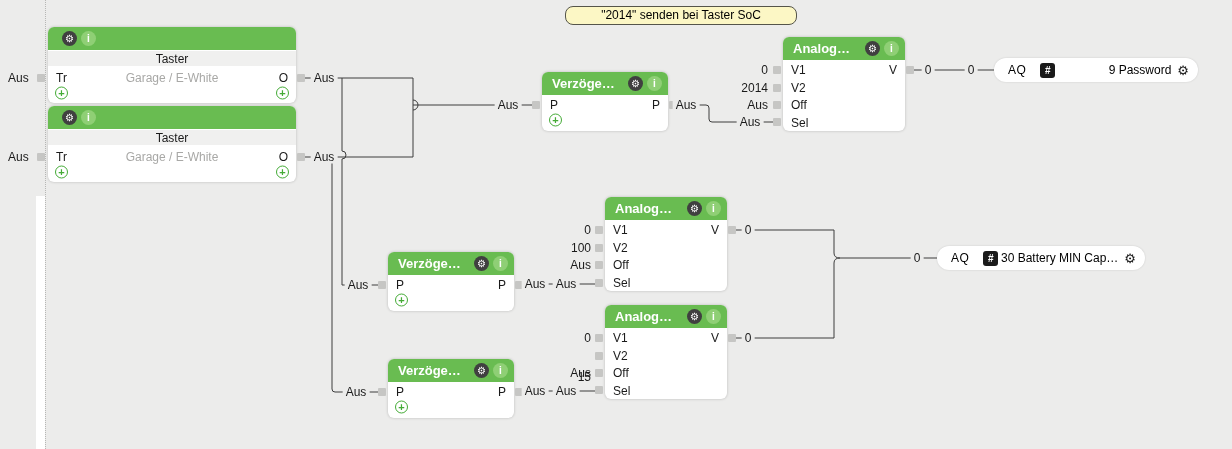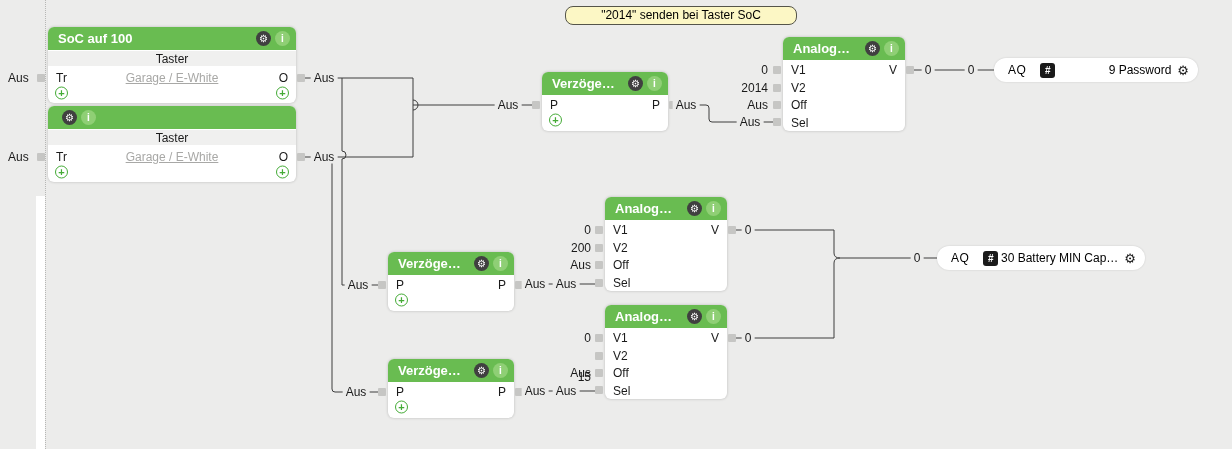--- a/index.html
+++ b/index.html
@@ -16,21 +16,21 @@
         background:#69bc51; color:#fff; }
   .bt { flex:1; font-size:13px; font-weight:bold; white-space:nowrap; overflow:hidden; }
   .ic { width:15px; height:15px; border-radius:50%; margin-left:4px; color:#fff; font-size:10px;
         line-height:15px; text-align:center; flex:0 0 auto; }
   .gear { background:#404040; }
   .info { background:#8fcf75; font-weight:bold; font-style:normal; font-size:10px; }
   .sub { position:absolute; left:0; right:0; top:23px; height:16px; background:#f0f0ef; border-top:1px solid #fff;
          text-align:center; font-size:12px; line-height:16px; color:#1a1a1a; }
   .pL { position:absolute; left:8px; font-size:12px; color:#1a1a1a; transform:translateY(-50%); }
   .pR { position:absolute; right:8px; font-size:12px; color:#1a1a1a; transform:translateY(-50%); }
-  .desc { position:absolute; left:0; right:0; text-align:center; font-size:12px; color:#a8a8a6; transform:translateY(-50%);text-decoration:underline; }
+  .desc { position:absolute; left:0; right:0; text-align:center; font-size:12px; color:#a8a8a6; transform:translateY(-50%); }
   .plusL, .plusR { position:absolute; width:13px; height:13px; border:1.5px solid #44ab36; border-radius:50%;
          background:#fff; color:#44ab36; font-size:11px; line-height:10px; text-align:center; font-weight:bold;
          transform:translateY(-50%); }
   .plusL { left:7px; } .plusR { right:7px; }
 
   .psq { position:absolute; width:8px; height:8px; background:#c6c6c4; border-radius:1px; }
   .wl { position:absolute; transform:translate(-50%,-50%); background:#ececeb; padding:0 3px;
         font-size:12px; line-height:13px; color:#1a1a1a; white-space:nowrap; }
   .vr { position:absolute; transform:translate(-100%,-50%); font-size:12px; line-height:13px; color:#1a1a1a; white-space:nowrap; }
   .lv { position:absolute; transform:translateY(-50%); font-size:12px; color:#1a1a1a; }
@@ -67,21 +67,20 @@
     <path d="M736 230 H834 V253"></path>
     <path d="M736 338 H834 V263"></path>
     <path d="M834 253 Q834 258 840 258 M834 263 Q834 258 840 258 M840 258 H937"></path>
   </svg>
 
   <span class="lv" style="left:8px;top:78px">Aus</span>
   <span class="lv" style="left:8px;top:157px">Aus</span>
 
   <div class="block" style="left:48px;top:27px;width:248px;height:76px">
     <div class="bh">
-      <span class="bt">SoC auf 100</span>
       <span class="ic gear">⚙</span>
       <span class="ic info">i</span>
     </div>
     <div class="sub">Taster</div>
     <span class="pL" style="top:51px">Tr</span>
     <span class="desc" style="top:51px">Garage / E-White</span>
     <span class="pR" style="top:51px">O</span>
     <span class="plusL" style="top:66px">+</span>
     <span class="plusR" style="top:66px">+</span>
   </div>
@@ -211,21 +210,21 @@
   <span class="wl" style="left:928px;top:70px">0</span>
   <span class="wl" style="left:971px;top:70px">0</span>
   <span class="wl" style="left:748px;top:230px">0</span>
   <span class="wl" style="left:748px;top:338px">0</span>
   <span class="wl" style="left:917px;top:258px">0</span>
 
   <span class="vr" style="left:768px;top:70px">0</span>
   <span class="vr" style="left:768px;top:87.5px">2014</span>
   <span class="vr" style="left:768px;top:105px">Aus</span>
   <span class="vr" style="left:591px;top:230px">0</span>
-  <span class="vr" style="left:591px;top:247.5px">200</span>
+  <span class="vr" style="left:591px;top:247.5px">100</span>
   <span class="vr" style="left:591px;top:265px">Aus</span>
   <span class="vr" style="left:591px;top:338px">0</span>
   <span class="vr" style="left:591px;top:377px">15</span>
   <span class="vr" style="left:591px;top:373px">Aus</span>
 
   <div class="note" style="left:565px;top:6px;width:232px">"2014" senden bei Taster SoC</div>
 
   <div class="pill" style="left:994px;top:58px;width:204px">
     <span class="pill-type">AQ</span>
     <span class="hash">#</span>

